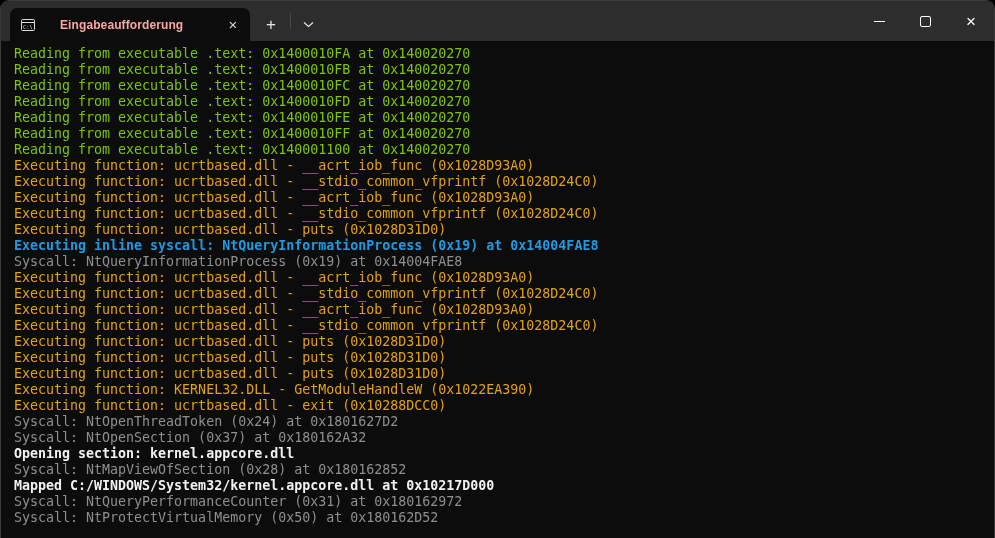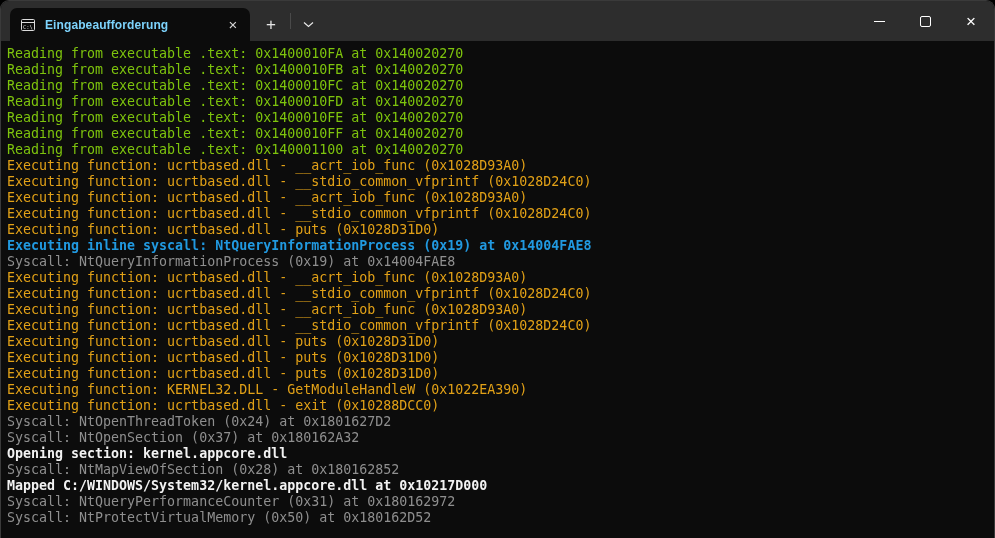--- a/index.html
+++ b/index.html
@@ -35,26 +35,27 @@
     border-radius: 7px 7px 0 0;
     display: flex;
     align-items: center;
     padding: 0 6px 0 10px;
     box-sizing: border-box;
     gap: 9px;
   }
   .tab-icon { width: 16px; height: 16px; display: inline-block; flex: 0 0 auto; }
   .tab-title {
     flex: 1;
-    color: #7dd3fc;
+    color: #fca5a5;
     font-size: 12px;
     font-weight: 700;
     white-space: nowrap;
     overflow: hidden;
     letter-spacing: 0.1px;
+    margin-left: 15px;
   }
   .tab-close {
     width: 22px; height: 22px;
     border: none; background: transparent;
     color: #d8d8d8;
     font-size: 15px; line-height: 20px;
     padding: 0; margin: 0;
     cursor: default;
     border-radius: 4px;
     flex: 0 0 auto;
@@ -83,21 +84,21 @@
     display: flex; align-items: center; justify-content: center;
     padding: 0; margin: 0;
     font-size: 15px;
   }
   .min-shape { display: block; width: 11px; height: 1px; background: #ffffff; }
   .max-shape { display: block; width: 9px; height: 9px; border: 1px solid #ffffff; border-radius: 2px; }
   .close-glyph { font-size: 17px; font-weight: 300; line-height: 1; }
   .terminal {
     height: 498px;
     box-sizing: border-box;
-    padding: 5px 6px;
+    padding: 5px 13px;
     background: var(--terminal-background, #0C0C0C);
     font-family: "DejaVu Sans Mono", monospace;
     font-size: 13.3px;
     line-height: 16px;
     white-space: pre;
     overflow: hidden;
   }
   .line { height: 16px; }
   .line.bold { font-weight: 700; }
 </style>

